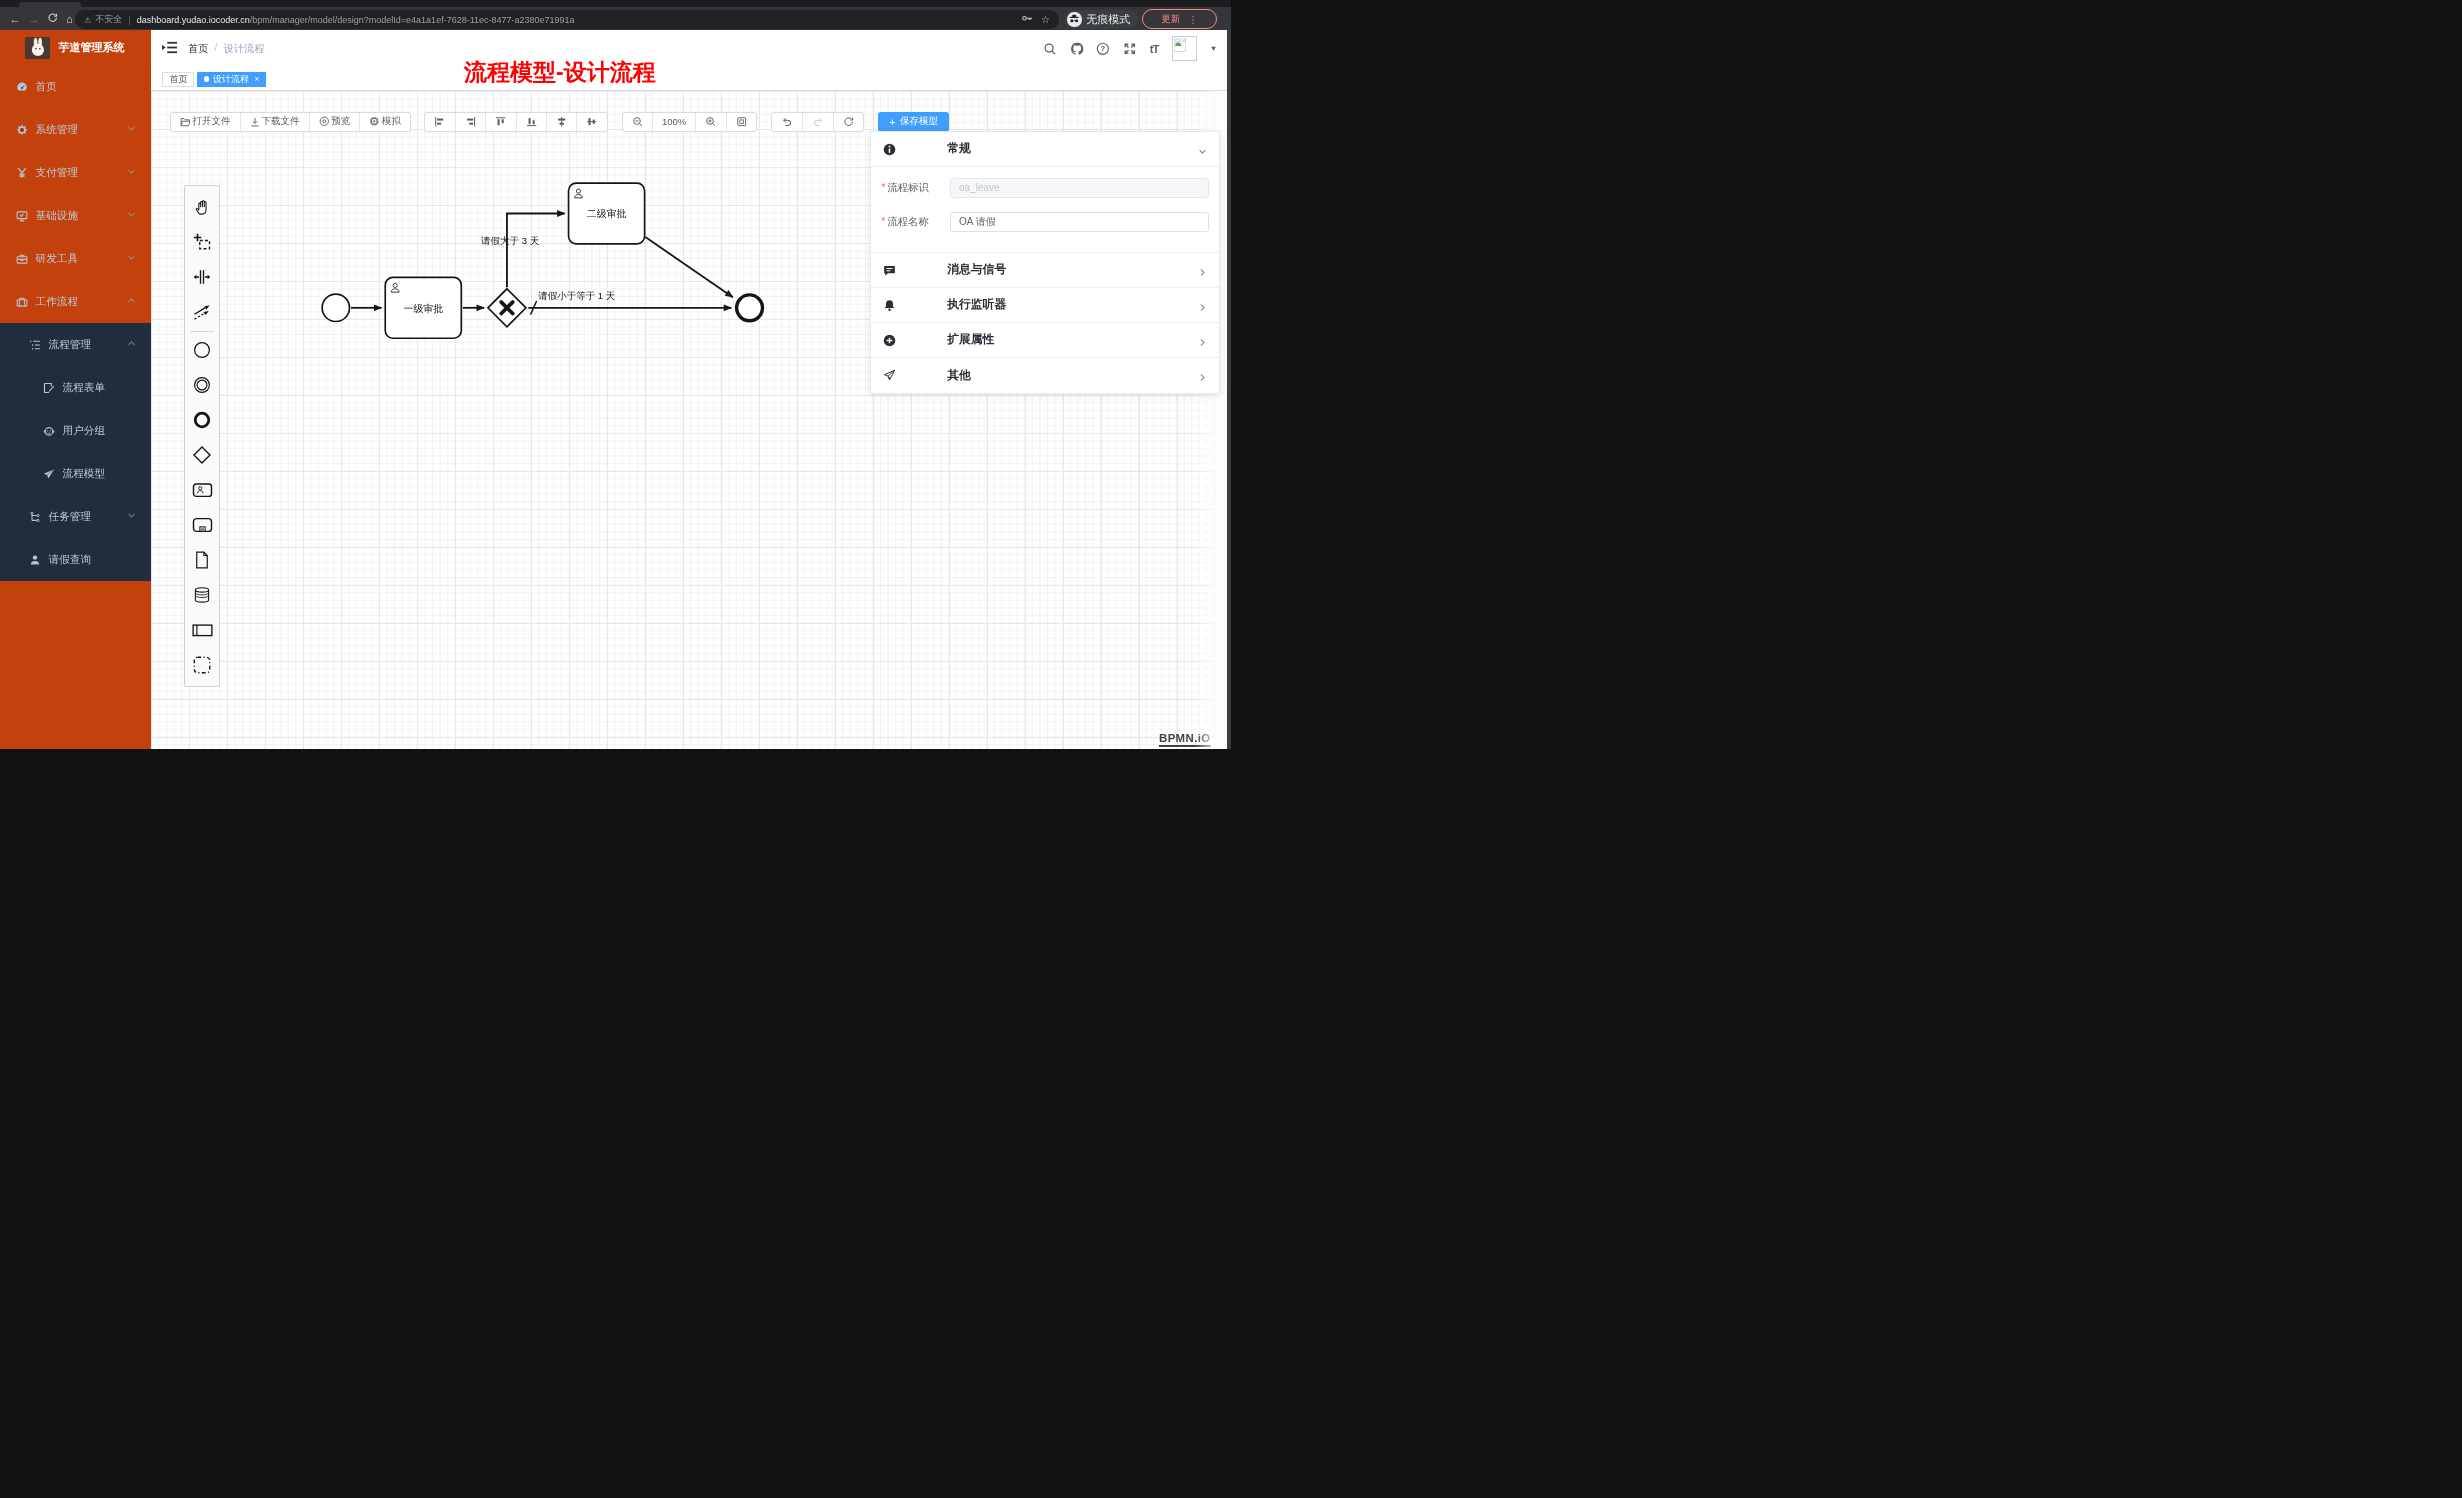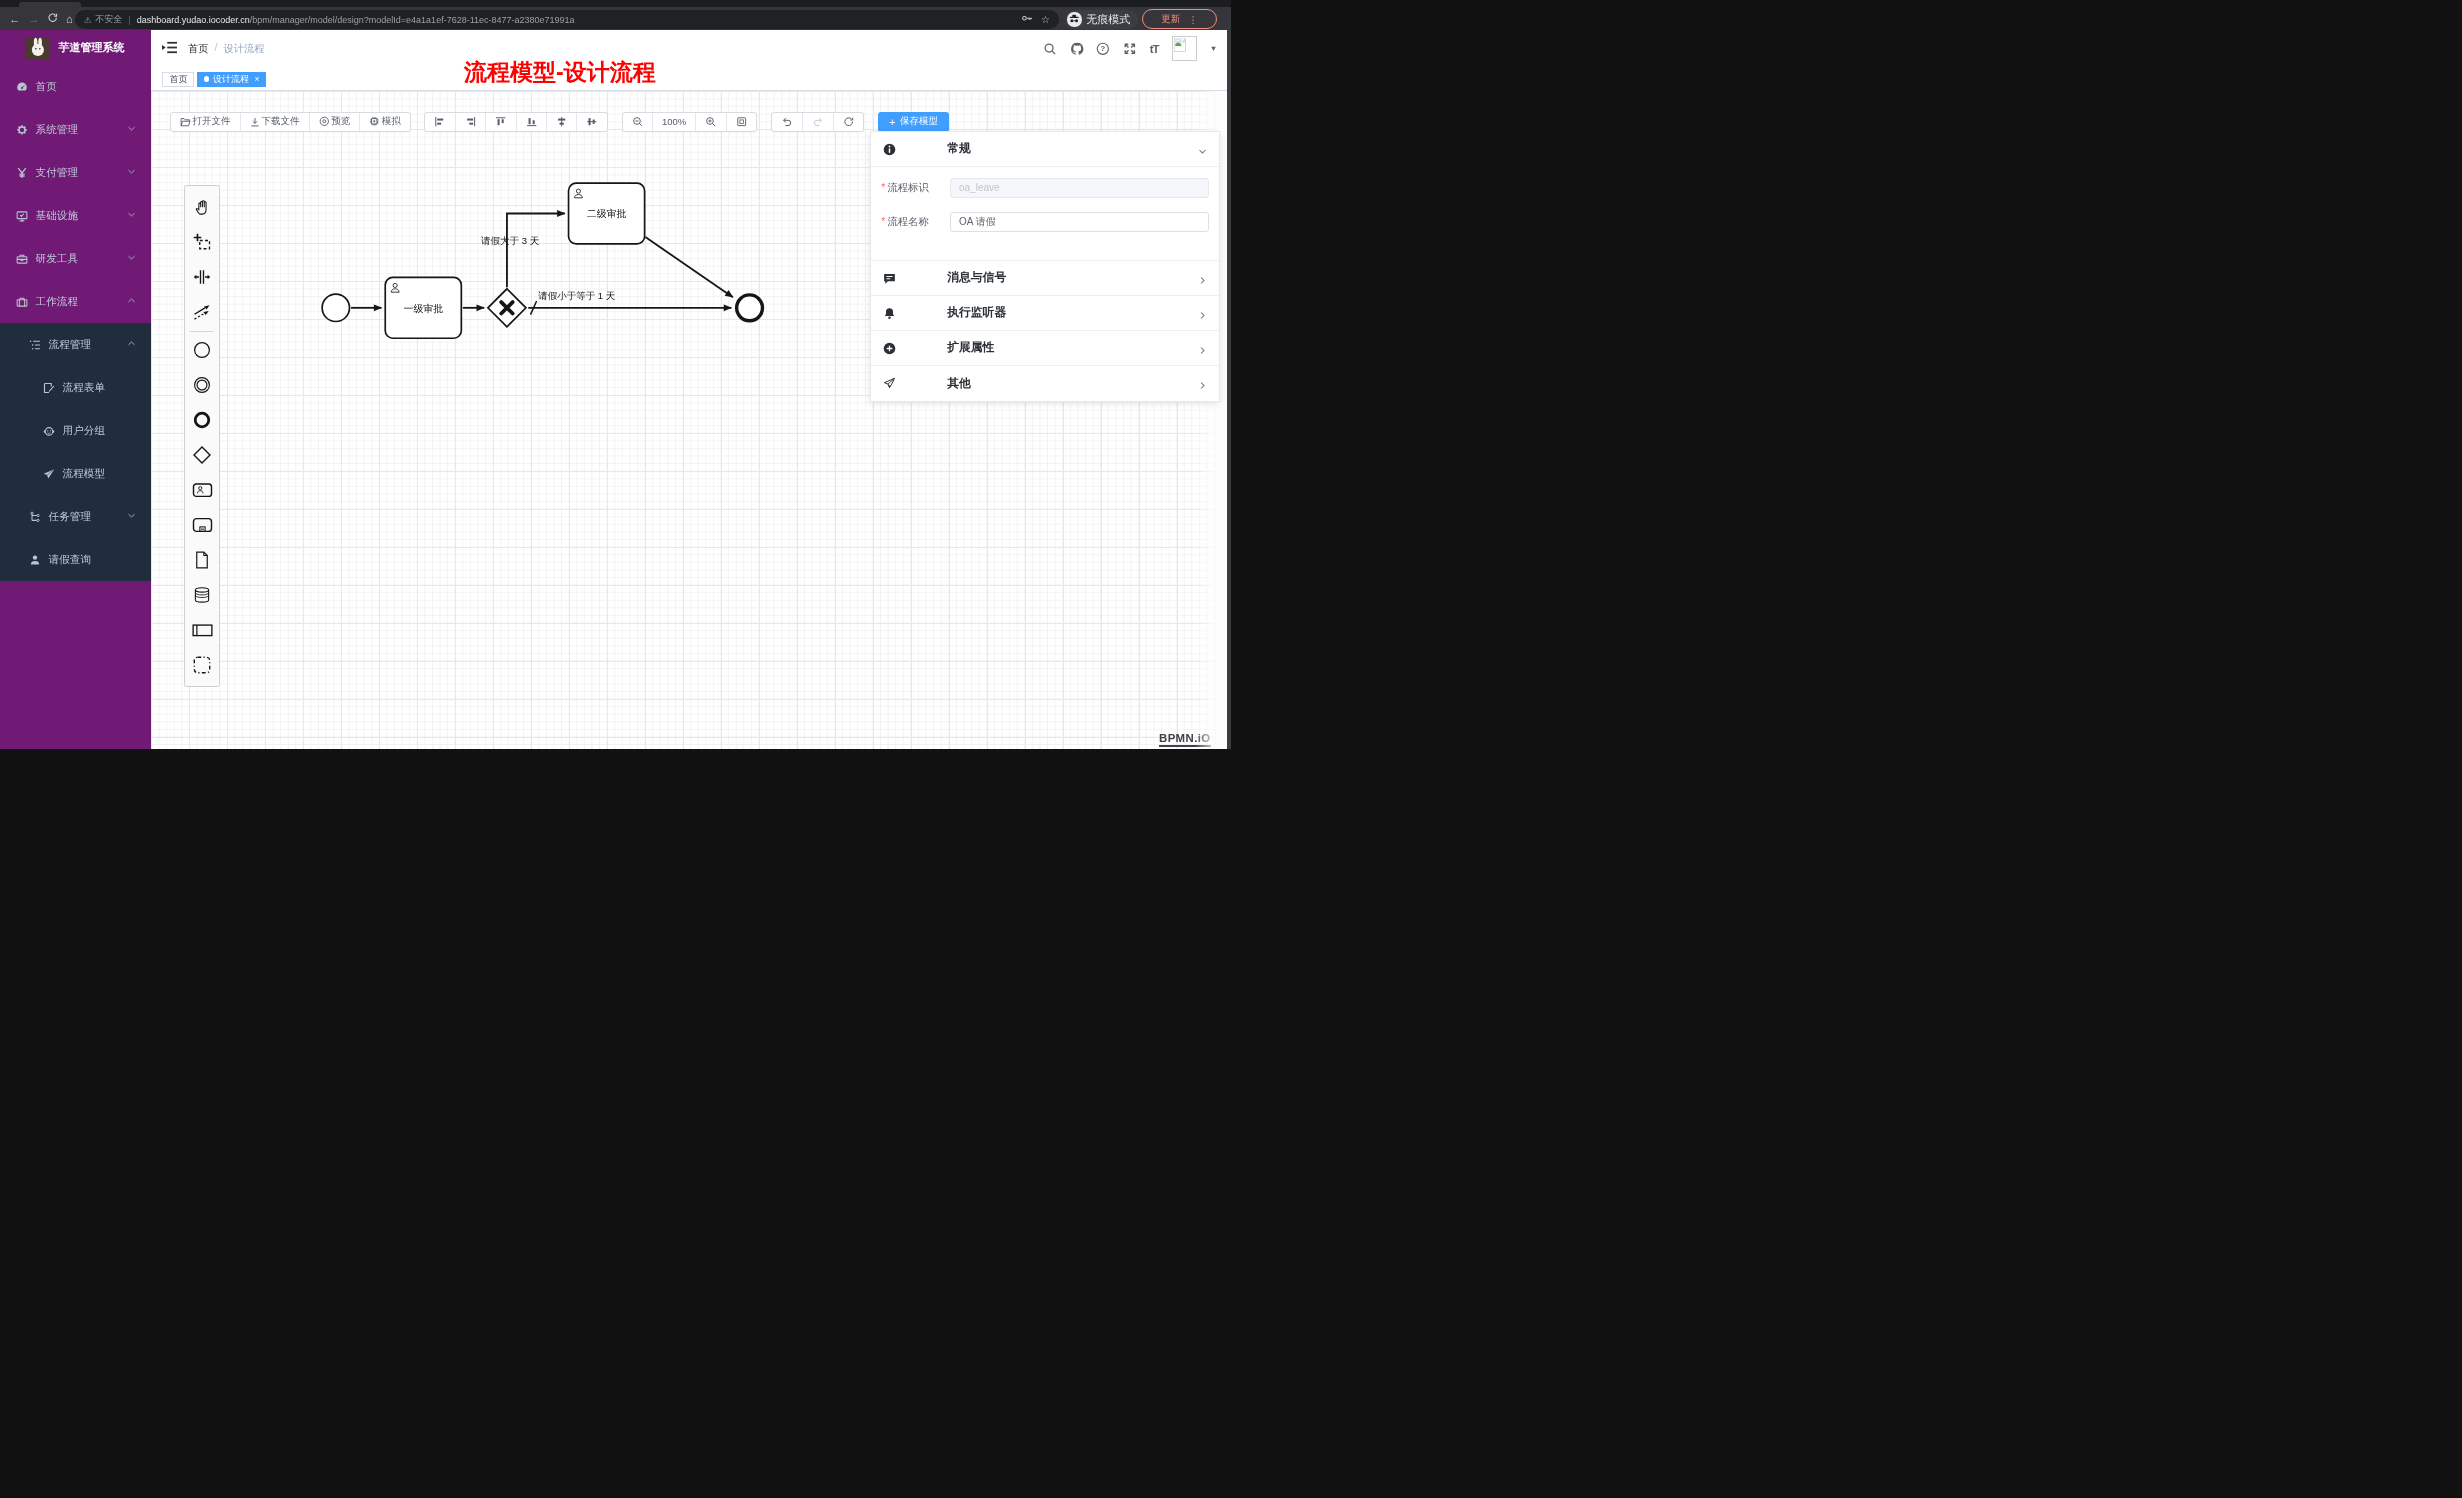--- a/index.html
+++ b/index.html
@@ -23,21 +23,21 @@
   .urlpill .star { color:#c6c9ce; font-size:10px; margin-left:7.6px; }
   .incog { position:absolute; left:1065px; top:10px; height:19px; border-radius:10px; background:#3a3d42; display:flex; align-items:center; padding:0 7.6px 0 2.3px; gap:4.6px; }
   .incog .face { width:14.4px; height:14.4px; border-radius:50%; background:#e8eaed; position:relative; }
   .incog .label { color:#e8eaed; font-size:11px; }
   .updatebtn { position:absolute; left:1142px; top:9px; height:20px; width:75px; border:1.1px solid #f28b82; border-radius:10.6px; display:flex; align-items:center; justify-content:center; gap:8px; color:#f28b82; font-size:9.5px; }
 
   
   .app { position:absolute; left:0; top:30px; width:1231px; height:719px; background:#fff; }
 
   
-  .sidebar { position:absolute; left:0; top:0; width:151px; height:719px; background:#701a75; overflow:hidden; }
+  .sidebar { position:absolute; left:0; top:0; width:151px; height:719px; background:#c2410c; overflow:hidden; }
   .logo { display:flex; align-items:center; gap:8.4px; padding:7.6px 0 7.6px 25px; height:35px; }
   .logo .logoimg { width:25px; height:22px; border-radius:2.3px; overflow:hidden; background:#3b2d24; flex:none; }
   .logo .title { color:#fff; font-size:11px; font-weight:bold; white-space:nowrap; }
   .menu-item { height:43px; display:flex; align-items:center; color:#bfcbd9; font-size:10.6px; cursor:pointer; position:relative; }
   .menu-item .mi { width:12px; height:12px; margin-left:16px; margin-right:7.6px; flex:none; }
   .menu-item .arrow { position:absolute; right:15px; color:#9fadc0; font-size:8.4px; }
   .submenu { background:#1f2d3d; }
   .lvl1 .mi { margin-left:29px; }
   .lvl2 .mi { margin-left:43px; }
 
@@ -89,21 +89,21 @@
 
   
   .ppanel { position:absolute; right:11.4px; top:40px; width:350px; background:#fff; border:0.8px solid #e8e9ee; box-shadow:0 1.5px 7.6px rgba(0,0,0,.10); z-index:8; }
   .psec { height:35px; display:flex; align-items:center; padding:0 12px; border-bottom:0.8px solid #ebeef5; cursor:pointer; position:relative;gap:44px; }
   .psec .picon { width:13px; height:13px; margin-right:7.6px; flex:none; }
   .psec .ptitle { font-size:11.8px; font-weight:600; color:#2b2f36; }
   .psec .pchev { position:absolute; right:12px; width:9px; height:9px; }
   .psec:last-child { border-bottom:none; }
   .pfields { padding:10.6px 0 12px 0; border-bottom:0.8px solid #ebeef5; }
   .frow { display:flex; align-items:center; height:20.5px; margin:0 0 13.7px 0; }
-  .frow:last-child { margin-bottom:16px; }
+  .frow:last-child { margin-bottom:8px; }
   .frow .flabel { width:79px; padding-left:10.6px; font-size:10.3px; color:#5b6068; }
   .frow .req { color:#f56c6c; margin-right:2.3px; }
   .frow input { width:259px; height:20.5px; border:0.8px solid #dcdfe6; border-radius:3px; padding:0 8.4px; font-size:10px; color:#606266; outline:none; font-family:"Liberation Sans",sans-serif; }
   .frow input.disabled { background:#f5f7fa; border-color:#e4e7ed; color:#c0c4cc; }
 
   .watermark { position:absolute; left:1008px; top:641px; font-size:11.4px; font-weight:800; letter-spacing:0.4px; color:#3f4246; border-bottom:2.3px solid #3f4246; padding-bottom:0.8px; z-index:4; }
 
   .fadeR { position:absolute; right:3.8px; top:61px; width:32px; height:658px; background:linear-gradient(to right, rgba(255,255,255,0), #fdfdfd 75%); z-index:5; pointer-events:none; }
   .rstrip { position:absolute; right:0; top:30px; width:3.8px; height:719px; background:#3c3c40; z-index:40; }
 

